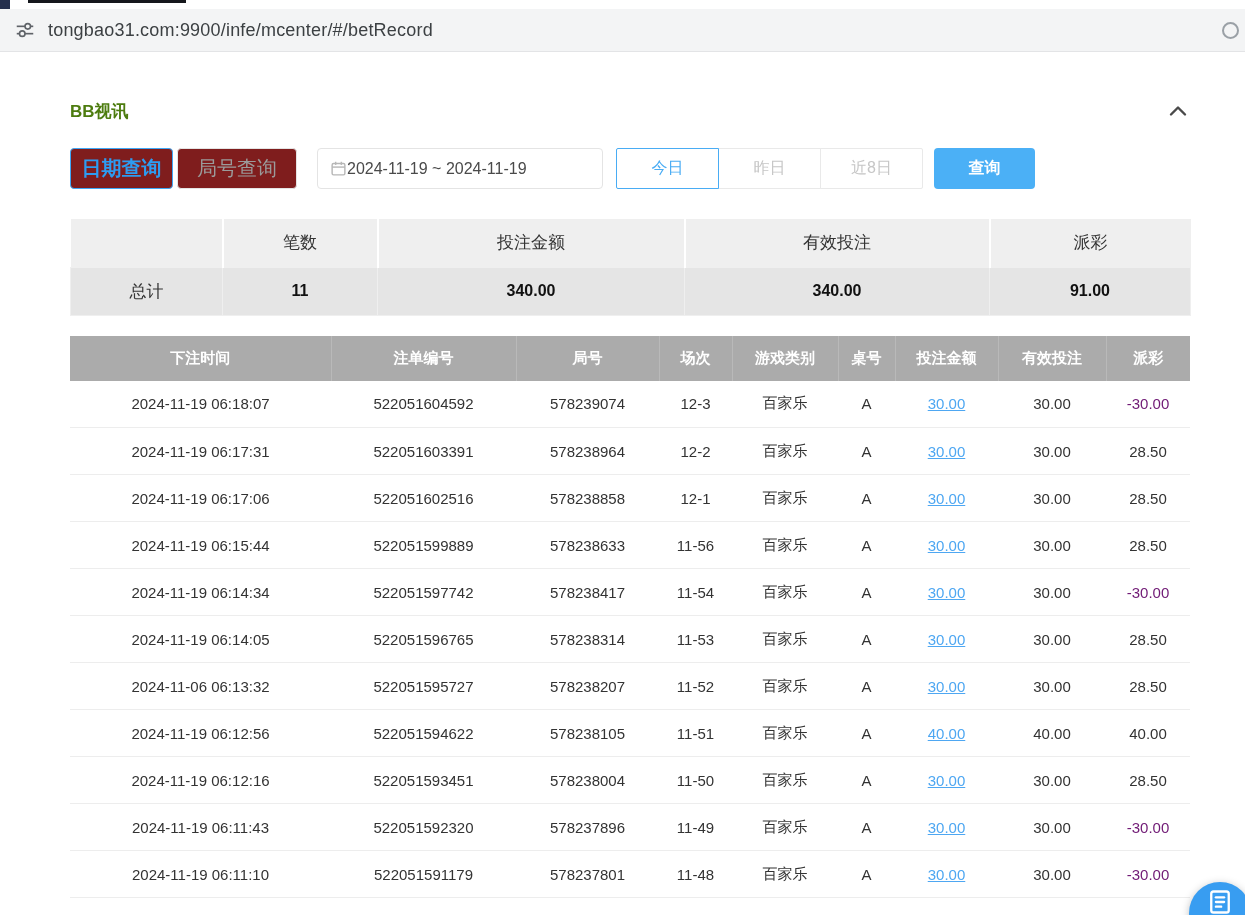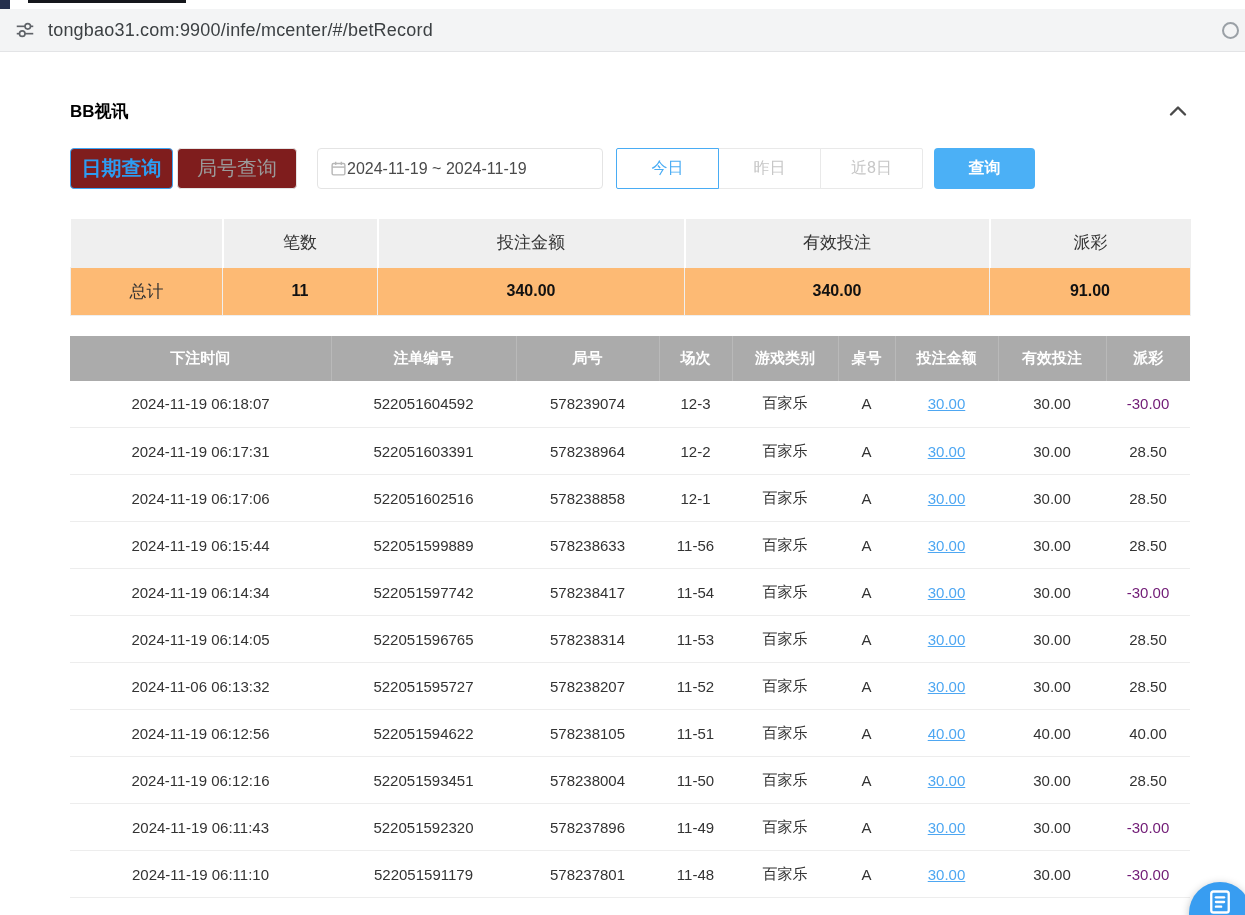--- a/index.html
+++ b/index.html
@@ -19,21 +19,21 @@
   .site-icon { width:22px; height:22px; margin:0 12px 0 2px; color:#5f6368; flex:0 0 auto; }
   .site-icon svg { width:100%; height:100%; }
   .url-text { font-size:18px; color:#3c4043; letter-spacing:.2px; }
   .addr-right-icon {
     margin-left:auto; width:17px; height:17px; border-radius:50%;
     border:2px solid #9aa0a6; position:relative; right:-6px; flex:0 0 auto;
   }
   
   .page { padding:0 55px 0 70px; }
   .panel-header { margin-top:47px; display:flex; align-items:center; justify-content:space-between; width:1120px; }
-  .panel-title { font-size:17px; font-weight:bold; color:#000000; }
+  .panel-title { font-size:17px; font-weight:bold; color:#4d7c0f; }
   .collapse-btn { width:24px; height:24px; color:#4a4a4a; cursor:pointer; }
   .collapse-btn svg { width:100%; height:100%; }
   
   .filter-row { margin-top:25px; display:flex; align-items:center; width:1120px; }
   .btn { height:41px; border-radius:4px; background:#7f1d1d; font-size:20px; cursor:pointer; font-family:inherit; }
   .btn-date { width:103px; border:1px solid #3fa7f5; color:#2d9cf1; font-weight:bold; }
   .btn-round { width:120px; border:1px solid #e4e4e4; color:#9b9b9b; margin-left:4px; }
   .date-picker {
     margin-left:20px; width:286px; height:41px; border:1px solid #e4e4e4; border-radius:4px;
     display:flex; align-items:center; padding:0 12px; gap:0; color:#4a4a4a; font-size:16px; cursor:pointer;
@@ -47,21 +47,21 @@
   .quick-group .btn:last-child { border-radius:0 2px 2px 0; }
   .quick-group .btn.active { border:1px solid #49acf4; color:#49acf4; position:relative; z-index:1; }
   .btn-search { margin-left:11px; width:101px; background:#4bb0f6; border:none; color:#fff; font-size:16px; font-weight:bold; }
   
   table { border-collapse:collapse; }
   .summary { margin-top:30px; width:1120px; font-size:17px; color:#333; table-layout:fixed; }
   .summary thead td { background:#efefef; height:48px; text-align:center; border-right:2px solid #fff; }
   .summary thead td:last-child { border-right:none; }
   .summary tbody td {
     height:48px; text-align:center; border:1px solid #efefef;
-    font-size:16px; color:#111; font-weight:bold; background:#fdba74;
+    font-size:16px; color:#111; font-weight:bold; background:#e5e5e5;
   }
   .summary tbody td.lab { font-weight:normal; color:#333; font-size:17px; }
   
   .bets { margin-top:20px; width:1120px; table-layout:fixed; font-size:15px; color:#333; }
   .bets thead th {
     background:#ababab; color:#fff; height:45px; font-size:15px; font-weight:bold;
     border-right:1px solid #b9b9b9; text-align:center;
   }
   .bets thead th:last-child { border-right:none; }
   .bets tbody td { height:47px; text-align:center; border-bottom:1px solid #ededed; background:#fff; }

